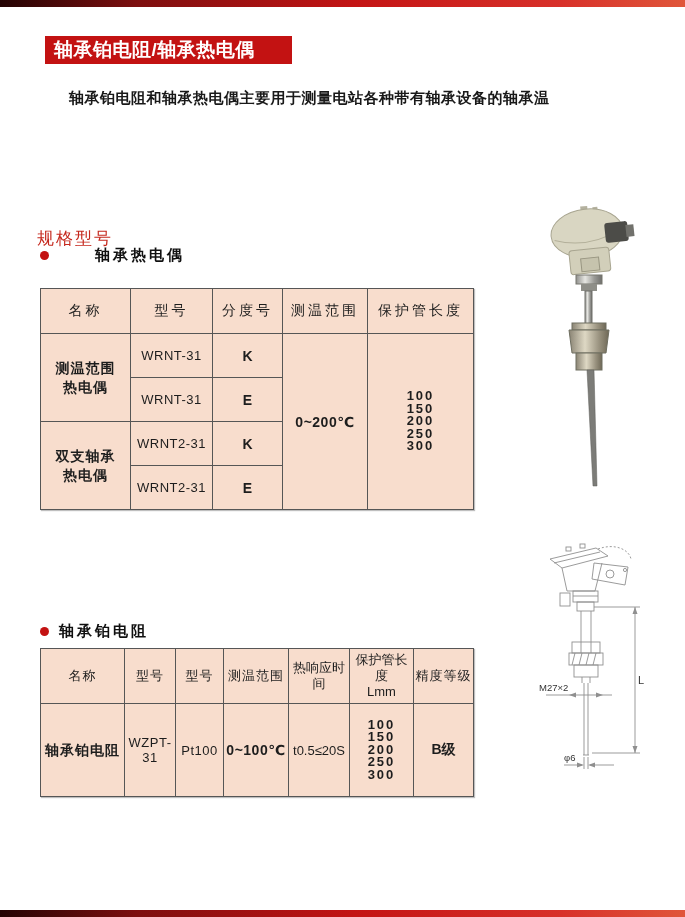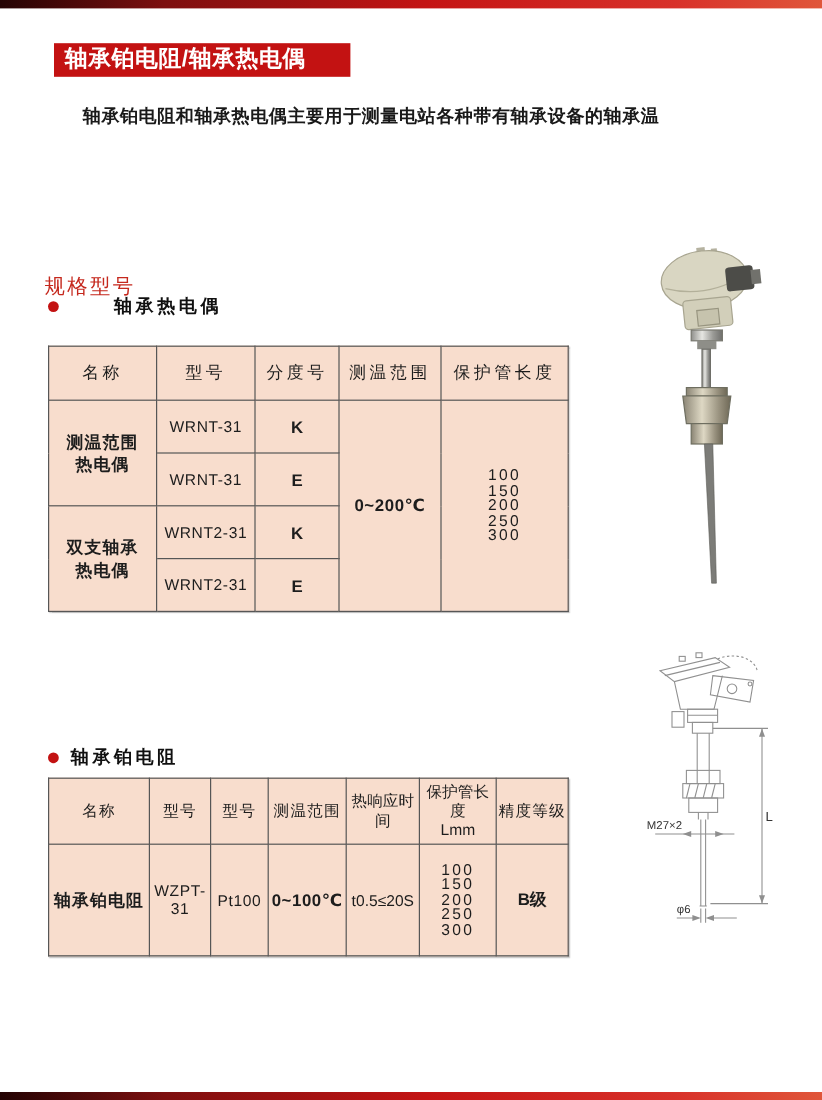--- a/index.html
+++ b/index.html
@@ -51,21 +51,21 @@
 
   th.h-cjk { font-size:14px; font-weight:normal; letter-spacing:3px;margin-top:40px; }
   .t2 th.h-cjk { font-size:13px; letter-spacing:1px; white-space:pre-line; line-height:16px; }
   .t2 th.h-narrow { letter-spacing:0; }
 
   td.name-cell { font-size:14px; font-weight:bold; letter-spacing:1px; white-space:pre-line; line-height:19px; }
   td.model-cell { font-size:13px; letter-spacing:0.5px; }
   td.grad-cell { font-size:14px; font-weight:bold; }
   td.temp-cell { font-size:14px; font-weight:bold; letter-spacing:0.5px;margin-left:41px; }
   td.resp-cell { font-size:13px; letter-spacing:0; }
-  td.len-cell { font-size:13px; letter-spacing:2px; line-height:12.5px; white-space:pre-line; }
+  td.len-cell { font-size:13px; letter-spacing:2px; line-height:12.5px; white-space:pre-line;font-weight:bold; }
   td.acc-cell { font-size:14px; font-weight:bold; }
 
   .product-photo { position:absolute; left:543px; top:203px; }
   .tech-drawing { position:absolute; left:534px; top:543px; }
   .tech-drawing text { font-family:"Liberation Sans","DejaVu Sans",sans-serif; }
 </style>
 </head>
 <body>
 
 <div class="page">

